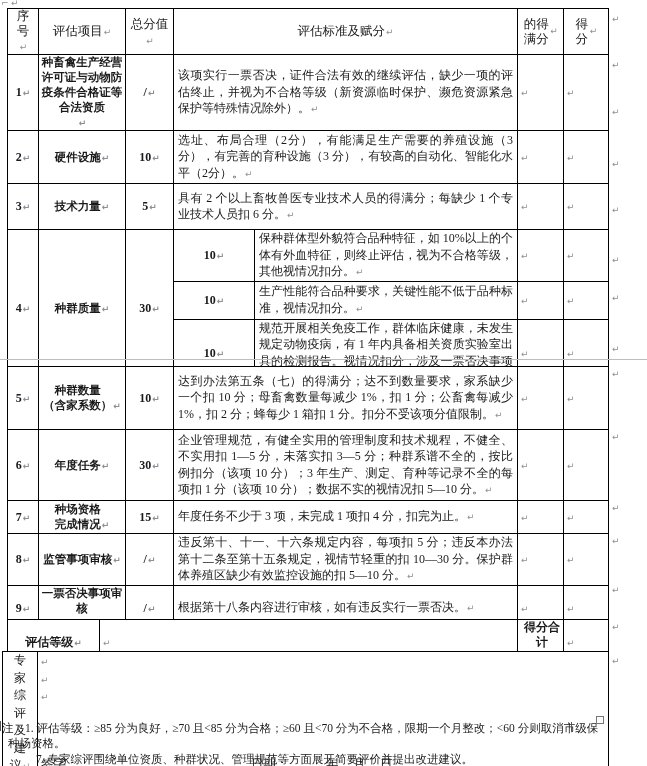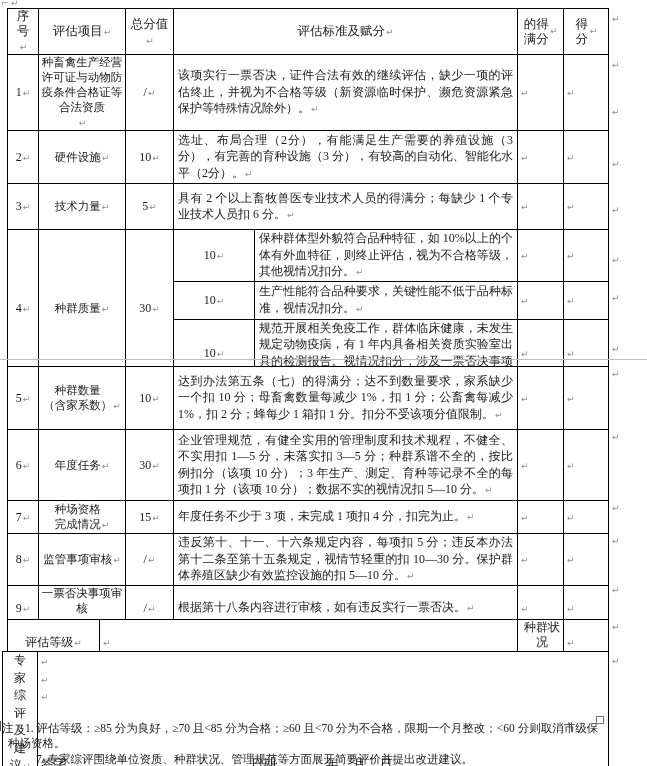--- a/index.html
+++ b/index.html
@@ -1,20 +1,20 @@
 <!DOCTYPE html>
 <html><head>
 <meta charset="utf-8">
 <style>
   html,body{margin:0;padding:0;background:#ffffff;}
   .page{position:relative;width:647px;height:766px;background:#fff;overflow:hidden;
         font-family:"Liberation Serif","DejaVu Serif",serif;color:#1a1a1a;}
   table{border-collapse:collapse;table-layout:fixed;position:absolute;background:#fff;}
   td{border:1px solid #000;padding:0 4px;font-size:12px;overflow:hidden;vertical-align:middle;}
-  .center{text-align:center;}
+  .center{text-align:center;font-weight:bold;}
   .crit{text-align:justify;line-height:16.5px;white-space:pre-line;}
   .item{padding:0 1px;}
   .itemtxt{display:inline-block;font-size:11.5px;line-height:15px;white-space:pre-line;text-align:center;}
   .wrapN{display:inline-block;word-break:break-all;line-height:15px;vertical-align:middle;}
   .w13{width:14px;} .w26{width:26px;} .w38{width:40px;}
   .empty{text-align:left;padding:0 0 0 2px;}
   .pmark{color:#8a8f98;font-size:9px;font-family:"DejaVu Sans",sans-serif;margin-left:1px;}
   .hdr td{font-size:12.5px;font-weight:normal;}
   
   .h35{height:35px;} .h60{height:60px;} .h53{height:53px;} .h46{height:46px;}
@@ -184,21 +184,21 @@
     <colgroup>
         <col style="width:92px">
         <col style="width:418px">
         <col style="width:46px">
         <col style="width:45px">
       </colgroup>
     <tbody>
         <tr class="h32">
       <td class="center"><span>评估等级</span><span class="pmark">↵</span></td>
       <td class="empty"><span class="pmark">↵</span></td>
-      <td class="center"><span class="wrapN w38">种群状况</span><span class="pmark">↵</span></td>
+      <td class="center"><span class="wrapN w38">得分合计</span><span class="pmark">↵</span></td>
       <td class="empty"><span class="pmark">↵</span></td>
     </tr>
   </tbody>
     </table>
 
   <table id="texpert">
     <colgroup>
         <col style="width:35px">
         <col style="width:571px">
       </colgroup>

